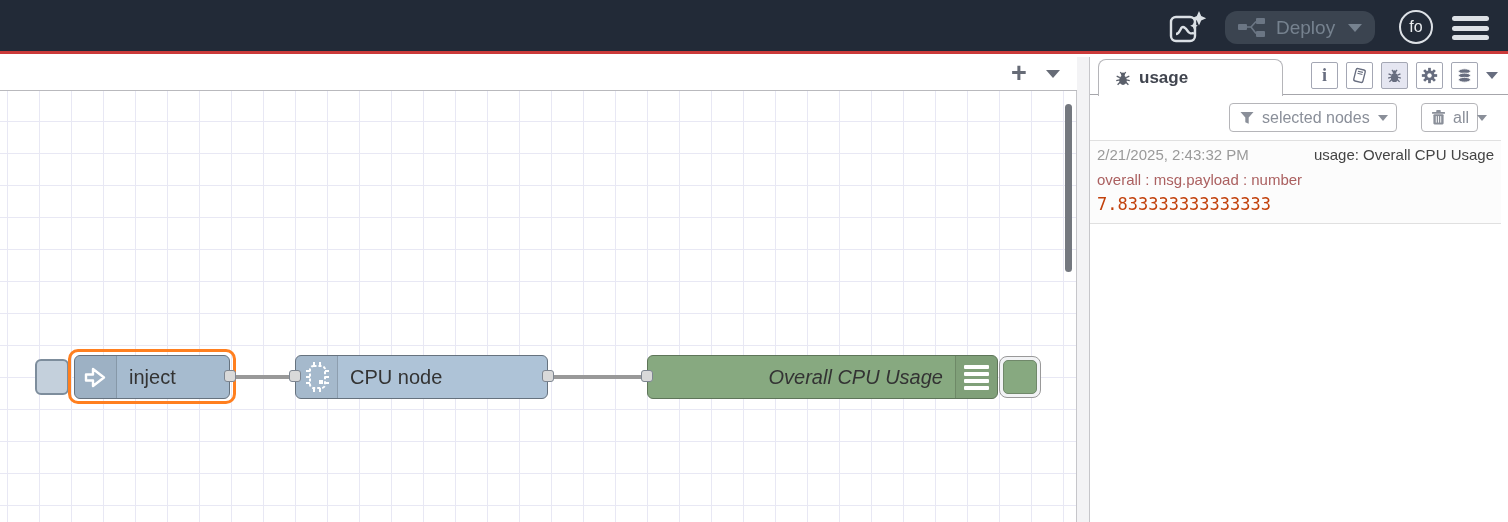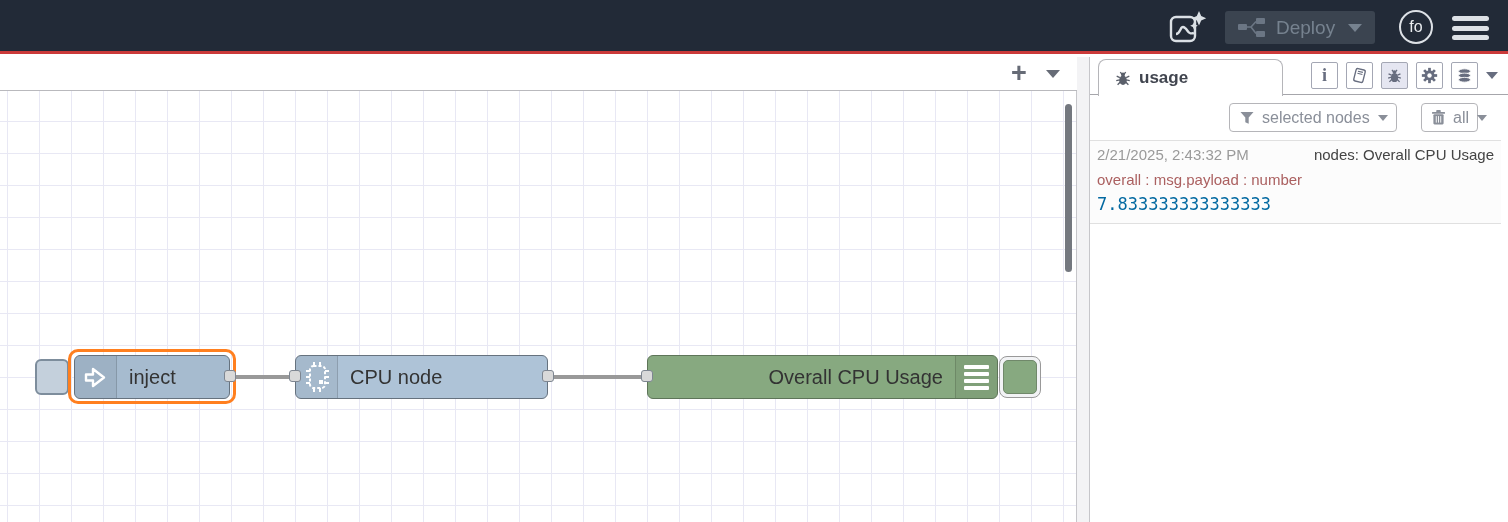--- a/index.html
+++ b/index.html
@@ -6,21 +6,21 @@
   html,body { width:1508px; height:522px; }
   body { font-family:"Liberation Sans", sans-serif; overflow:hidden; background:#fff; }
   #app { position:relative; width:1508px; height:522px; overflow:hidden; }
 
   
   .header { position:absolute; left:0; top:0; width:1508px; height:54px;
             background:#222a37; border-bottom:3px solid #cb3a3a; }
   .ai-btn { position:absolute; left:1166px; top:7px; width:44px; height:40px;
             display:flex; align-items:center; justify-content:center; cursor:pointer; }
   .deploy-btn { position:absolute; left:1225px; top:11px; width:150px; height:33px;
-            background:#3b4450; border-radius:3px; display:flex; align-items:center;
+            background:#3b4450; border-radius:12px; display:flex; align-items:center;
             padding:0 13px; gap:11px; color:#76828f; font-size:19px; cursor:default; }
   .deploy-caret { margin-left:auto; width:0; height:0; border-left:7px solid transparent;
             border-right:7px solid transparent; border-top:8px solid #76828f; }
   .avatar { position:absolute; left:1399px; top:10px; width:34px; height:34px;
             border:2px solid #dde1e6; border-radius:50%; color:#e9ecef;
             display:flex; align-items:center; justify-content:center; font-size:16px; cursor:pointer; }
   .hamburger { position:absolute; left:1452px; top:16px; width:37px; height:24px;
             display:flex; flex-direction:column; justify-content:space-between; cursor:pointer; }
   .hamburger span { display:block; height:5px; background:#dde1e6; border-radius:2.5px; }
 
@@ -59,21 +59,21 @@
   .node { position:absolute; height:44px; border:1px solid #66727e; border-radius:6px;
           display:flex; overflow:hidden; color:#333; font-size:20px; cursor:pointer; z-index:2; }
   .node-inject { left:74px;  top:264px; width:156px; background:#a6bbcf; }
   .node-cpu    { left:295px; top:264px; width:253px; background:#aec3d7; }
   .node-debug  { left:647px; top:264px; width:351px; background:#87a980; border-color:#5e7559; }
   .icon-region { width:42px; flex:0 0 42px; display:flex; align-items:center;
           justify-content:center; background:rgba(0,0,0,0.05); }
   .icon-region.left  { border-right:1px solid rgba(0,0,0,0.14); }
   .icon-region.right { border-left:1px solid rgba(0,0,0,0.14); }
   .node-label { flex:1; display:flex; align-items:center; padding:16px 12px; white-space:nowrap;text-align:right; }
-  .node-debug .node-label { justify-content:flex-end; }
+  .node-debug .node-label { justify-content:flex-end; font-style:italic; }
   .dbg-lines { display:flex; flex-direction:column; gap:3px; }
   .dbg-lines span { display:block; width:25px; height:4px; background:#fff; border-radius:1px; }
 
   .toggle-wrap { position:absolute; left:999px; top:265px; width:42px; height:42px;
           background:#f2f3f5; border:1px solid #999; border-radius:8px; padding:3px;
           cursor:pointer; z-index:2; }
   .toggle-inner { width:100%; height:100%; background:#87a980; border:1px solid #70886a;
           border-radius:5px; }
 
   
@@ -102,21 +102,21 @@
   .filter-btn { left:139px; width:168px; }
   .clear-btn  { left:331px; width:57px; }
 
   .msg { position:absolute; left:0; top:83px; width:411px; background:#fcfcfc;
           border-top:1px solid #e0e0e0; border-bottom:1px solid #e0e0e0;
           padding:4px 7px 7px 7px; font-size:15px; cursor:pointer; }
   .msg-meta { display:flex; justify-content:space-between; line-height:19px; }
   .msg-time { color:#9a9a9a; }
   .msg-node { color:#444; }
   .msg-path { color:#ab6060; line-height:19px; margin-top:6px; }
-  .msg-value { color:#0369a1; font-family:"DejaVu Sans Mono", monospace;
+  .msg-value { color:#c2410c; font-family:"DejaVu Sans Mono", monospace;
           font-size:17px; line-height:24px; margin-top:3px; }
 
   svg { display:block; }
 </style>
 </head>
 <body>
 
 <div id="app">
 
   <div class="header">
@@ -319,20 +319,20 @@
           </svg>
         </span>
         <span>all</span>
         <span class="caret sm"></span>
       </div>
     </div>
 
     <div class="msg">
       <div class="msg-meta">
         <span class="msg-time">2/21/2025, 2:43:32 PM</span>
-        <span class="msg-node">nodes: Overall CPU Usage</span>
+        <span class="msg-node">usage: Overall CPU Usage</span>
       </div>
       <div class="msg-path">overall : msg.payload : number</div>
       <div class="msg-value">7.833333333333333</div>
     </div>
   </div>
 
 </div>
 
 </body></html>

